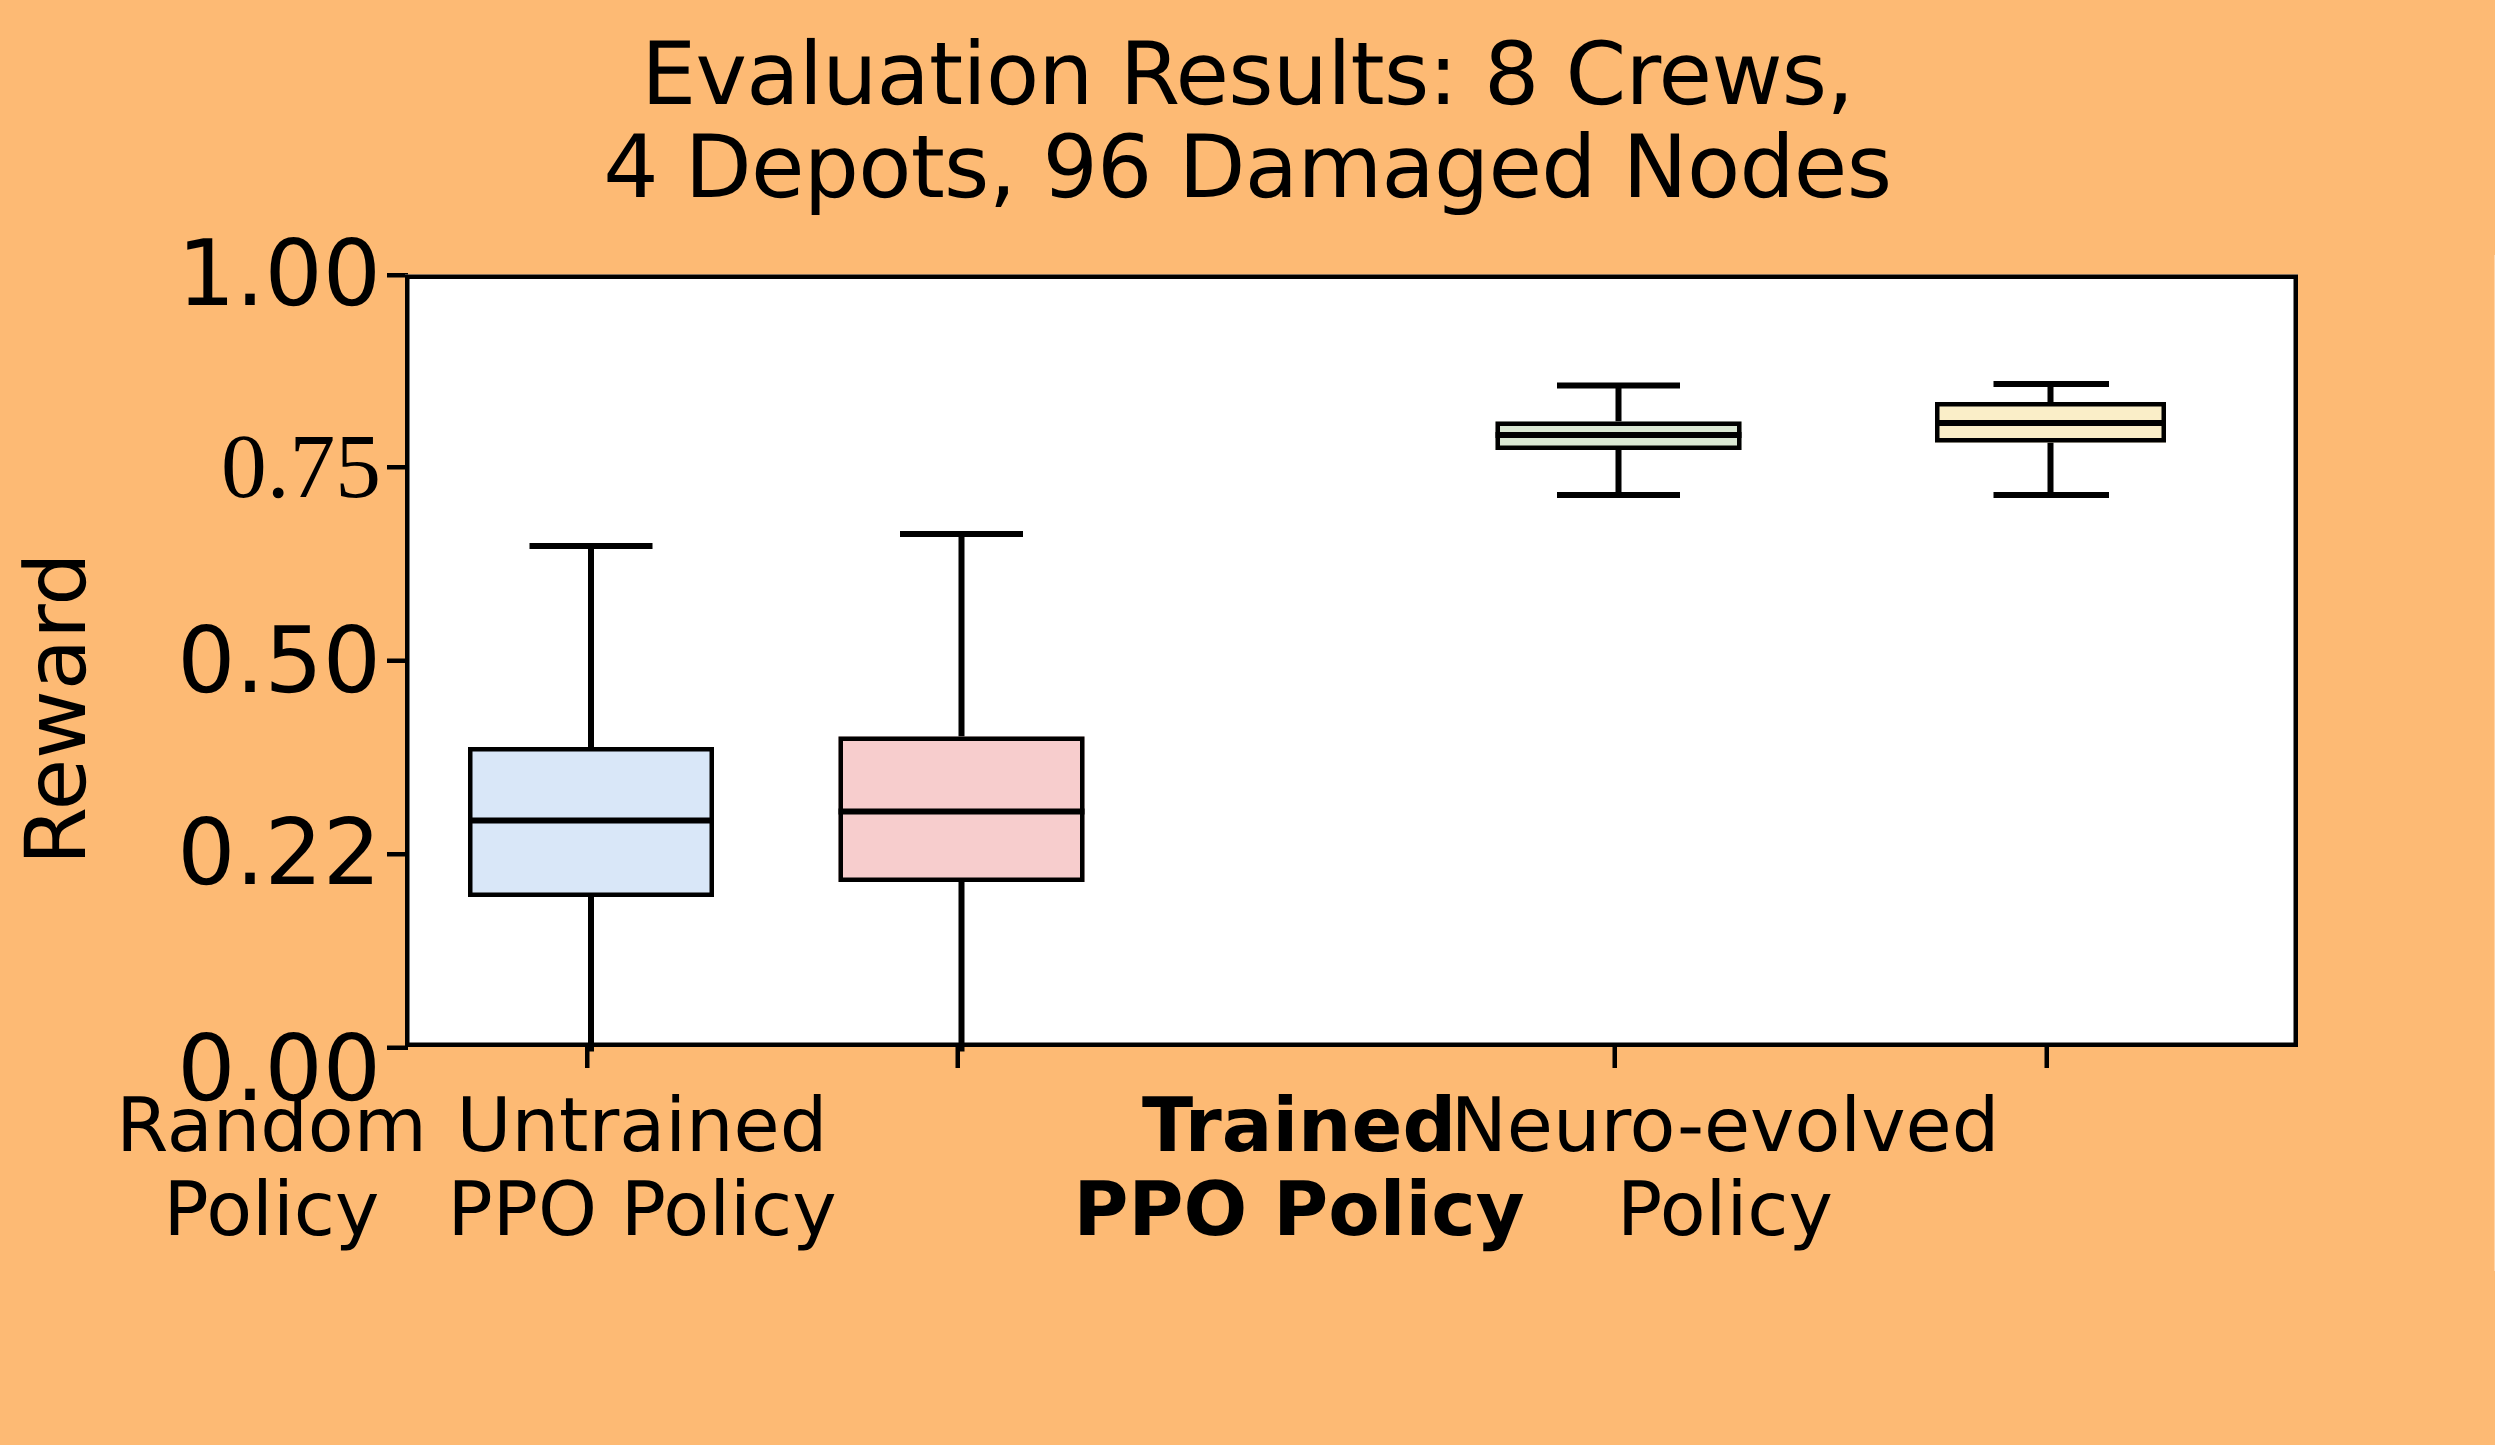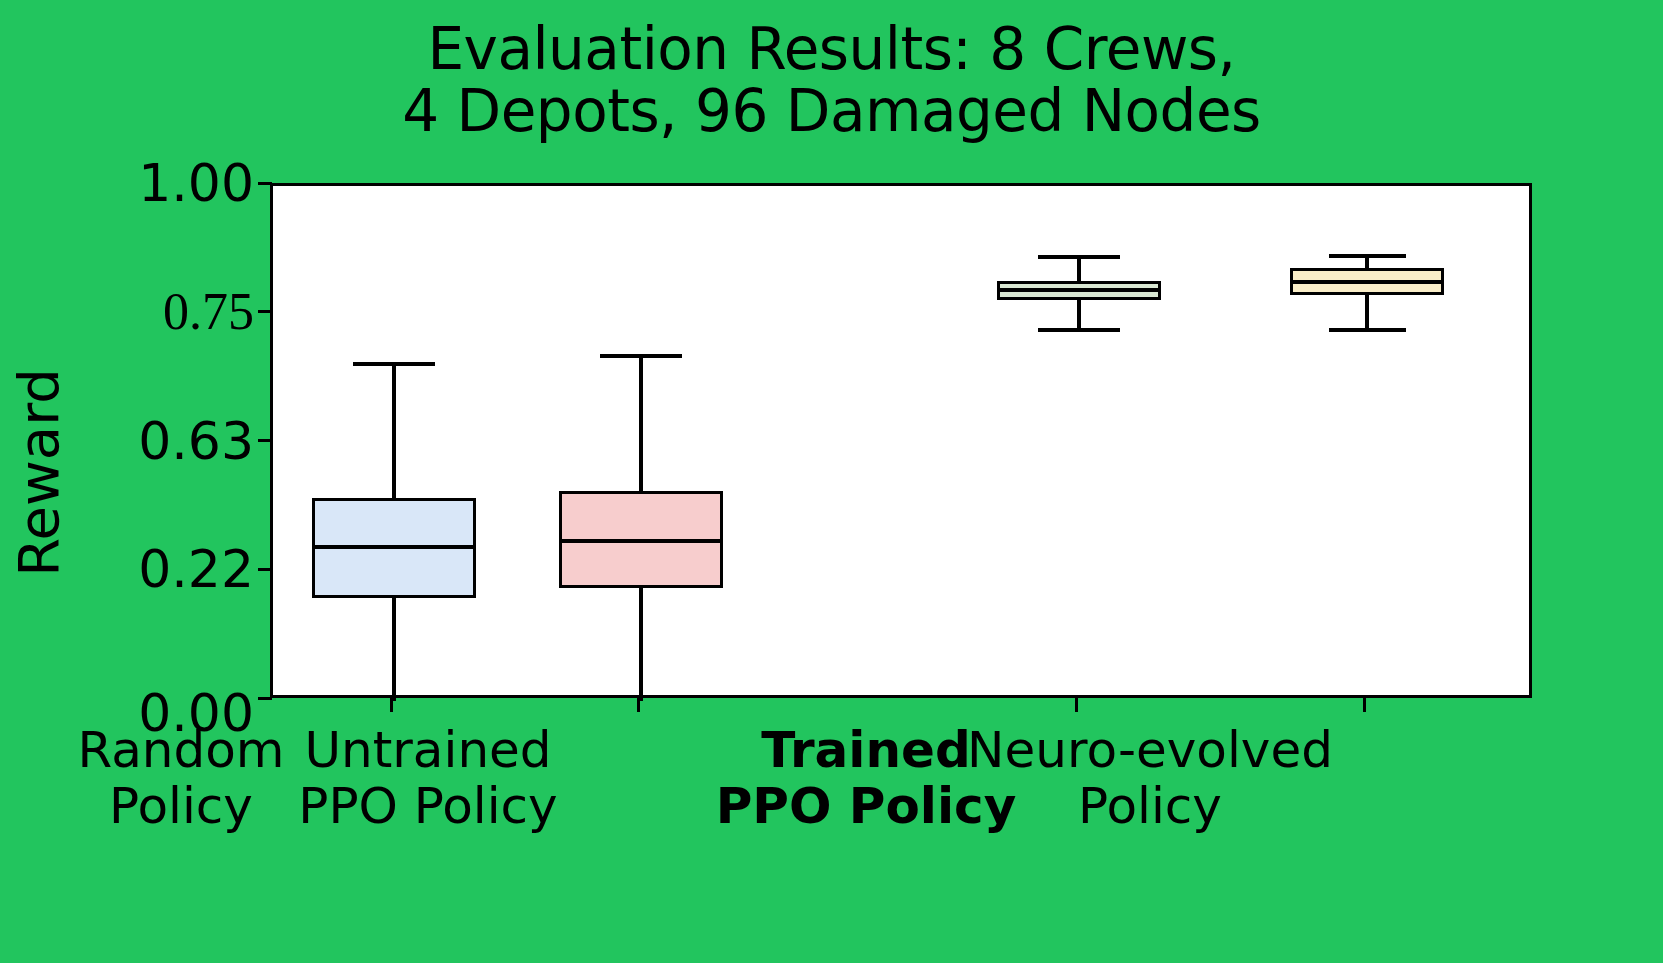--- a/index.html
+++ b/index.html
@@ -10,21 +10,21 @@
   body {
     width: 1663px;
     height: 963px;
     font-family: "DejaVu Sans", sans-serif;
     overflow: hidden;
   }
   #figure {
     position: relative;
     width: 1663px;
     height: 963px;
-    background: #22c55e;
+    background: #fdba74;
   }
   
   #chart-title {
     position: absolute;
     left: 0;
     top: 18px;
     width: 1663px;
     text-align: center;
     font-size: 58px;
     line-height: 62px;
@@ -41,21 +41,21 @@
     height: 515px;
     border: 3px solid #000000;
     box-sizing: border-box;
     background: #ffffff;
   }
   
   .y-tick-label {
     position: absolute;
     right: 1409px;         
     text-align: left;
-    font-size: 52px;
+    font-size: 61px;
     line-height: 52px;
     color: #000000;
     transform: translateY(-26px);
     white-space: nowrap;
   }
   .y-tick-mark {
     position: absolute;
     left: 258px;
     width: 14px;
     height: 3px;
@@ -134,21 +134,21 @@
 4 Depots, 96 Damaged Nodes</div>
 
   <div id="y-axis-label">Reward</div>
 
   <div id="y-ticks">
       <div class="y-tick-mark" style="top: 696.5px;"></div>
       <div class="y-tick-label" style="top: 698px; margin-top: 15px;">0.00</div>
       <div class="y-tick-mark" style="top: 567.75px;"></div>
       <div class="y-tick-label" style="top: 569.25px;">0.22</div>
       <div class="y-tick-mark" style="top: 439px;"></div>
-      <div class="y-tick-label" style="top: 440.5px;">0.63</div>
+      <div class="y-tick-label" style="top: 440.5px;">0.50</div>
       <div class="y-tick-mark" style="top: 310.25px;"></div>
       <div class="y-tick-label" style="top: 311.75px; font-family: Liberation Serif, serif;">0.75</div>
       <div class="y-tick-mark" style="top: 181.5px;"></div>
       <div class="y-tick-label" style="top: 183px;">1.00</div>
     </div>
 
   <div id="plot-area">
     <div id="boxes-layer">
         <div class="boxplot">
           <div class="bp-whisker-line" style="left: 119px; top: 177.675px; height: 133.9px;"></div>

